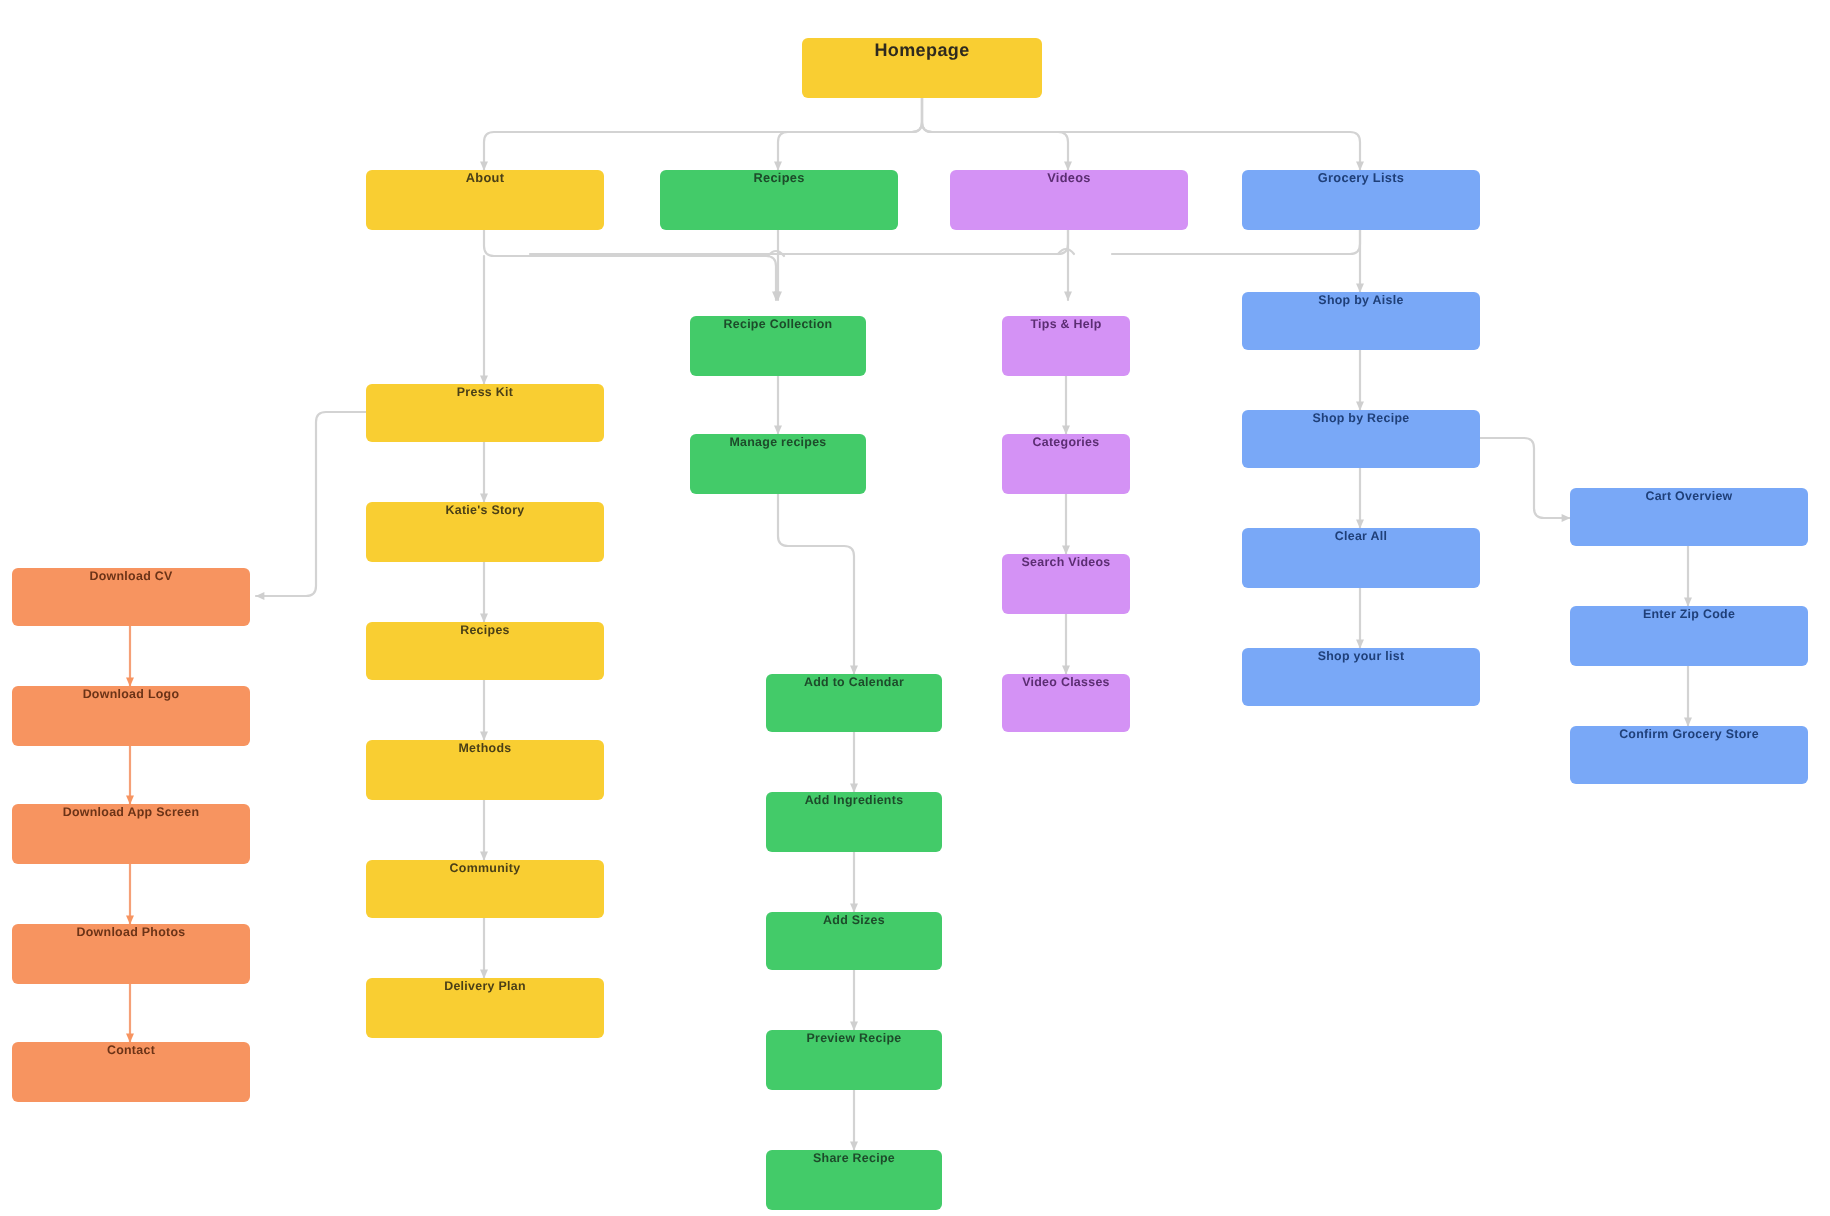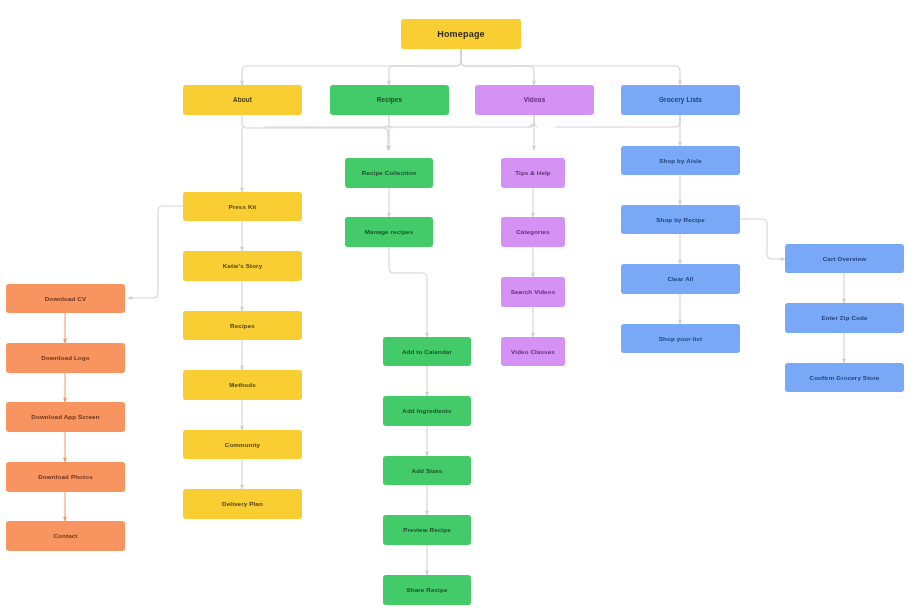--- a/index.html
+++ b/index.html
@@ -17,21 +17,20 @@
   }
   #edges {
     position: absolute;
     left: 0; top: 0;
     width: 915px; height: 608px;
     pointer-events: none;
   }
   .node {
     position: absolute;
     display: flex;
-    align-items: center;
     justify-content: center;
     border-radius: 3px;
     text-align: center;
     line-height: 1.15;
     color: #3a3226;
     font-size: 6.2px;
     font-weight: 700;
     letter-spacing: 0.15px;
     padding: 1px 5px;
     z-index: 2;

